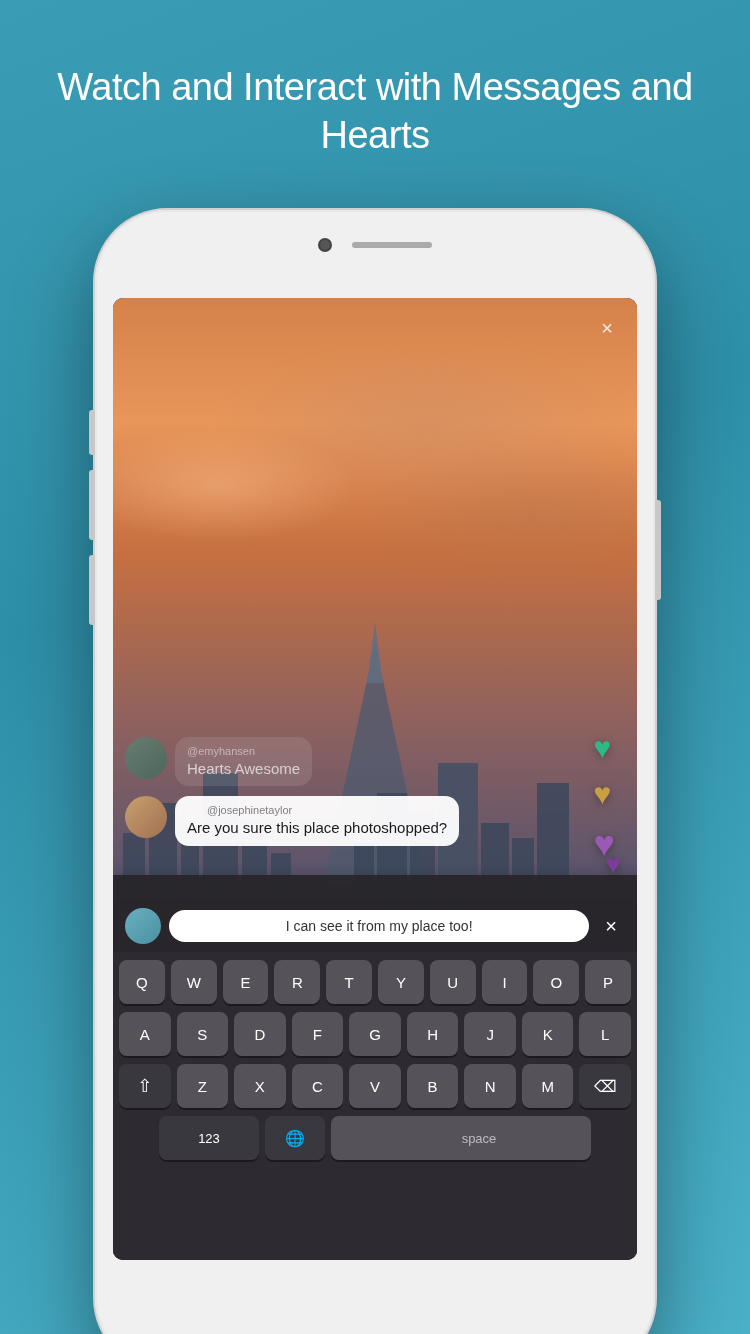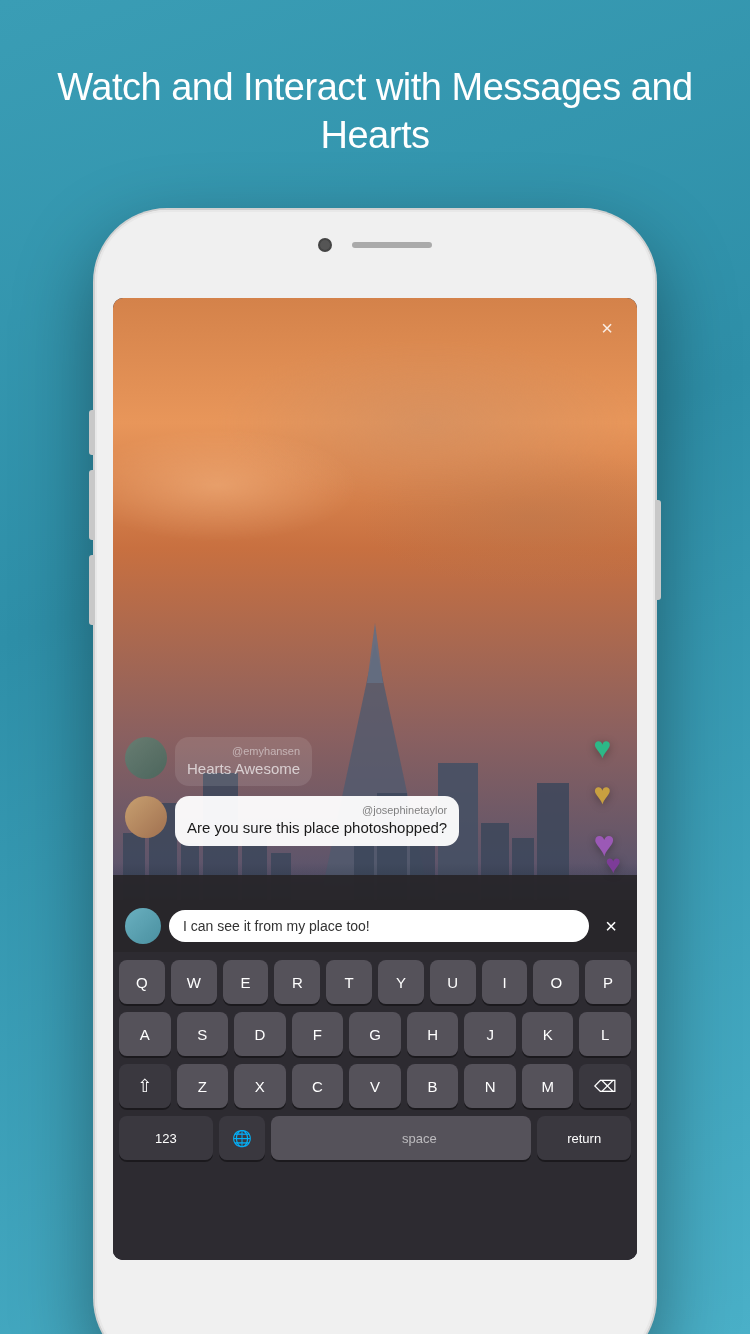--- a/index.html
+++ b/index.html
@@ -265,21 +265,20 @@
     .avatar-face {
       width: 100%;
       height: 100%;
       background: linear-gradient(135deg, #c8a070, #a07050);
     }
     .bubble-content {
       background: rgba(255,255,255,0.15);
       border-radius: 14px;
       padding: 8px 12px;
       max-width: 75%;
-      text-align: right;
     }
     .bubble-content.white-bg {
       background: rgba(255,255,255,0.95);
     }
     .bubble-username {
       font-size: 11px;
       color: rgba(255,255,255,0.7);
       margin-bottom: 2px;
     }
     .bubble-username.dark {
@@ -315,20 +314,21 @@
       flex-shrink: 0;
     }
     .input-field {
       flex: 1;
       background: white;
       border-radius: 20px;
       padding: 8px 14px;
       font-size: 14px;
       color: #333;
       border: none;
+      text-align: center;
     }
     .input-close {
       color: white;
       font-size: 20px;
       font-weight: 300;
       cursor: pointer;
       padding: 4px 8px;
     }
 
     
@@ -500,17 +500,16 @@
         <div class="key">B</div>
         <div class="key">N</div>
         <div class="key">M</div>
         <div class="key special" style="font-size:16px;">⌫</div>
       </div>
 
       <div class="keyboard-row">
         <div class="key special wide" style="font-size:13px;">123</div>
         <div class="key special" style="font-size:16px;">🌐</div>
         <div class="key space" style="font-size:13px;color:rgba(255,255,255,0.6);padding-left:36px;">space</div>
-        <div class="key special wide" style="font-size:13px;">return</div>
       </div>
     </div>
   </div>
 </div>
 
 </body></html>

